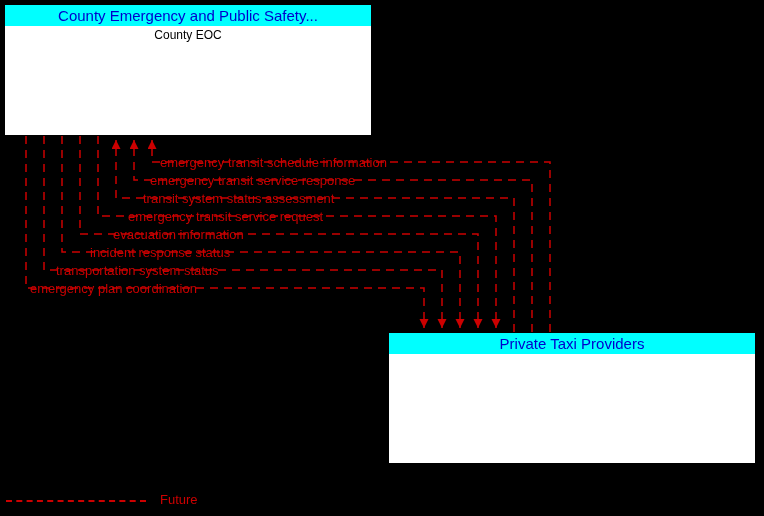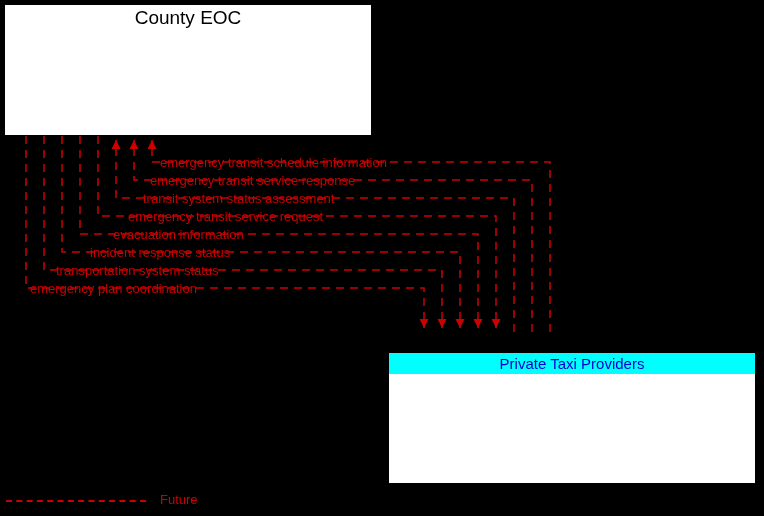--- a/index.html
+++ b/index.html
@@ -22,21 +22,21 @@
     background: #00ffff;
     color: #0000cc;
     font-size: 15px;
     padding: 2px 4px;
     text-align: center;
     white-space: nowrap;
     overflow: hidden;
   }
   .box-title {
     color: #000;
-    font-size: 19px;
+    font-size: 12px;
     text-align: center;
     padding: 2px 4px;
   }
   .flow-label {
     position: absolute;
     color: #cc0000;
     font-size: 13px;
     white-space: nowrap;
   }
   .legend-line {
@@ -56,24 +56,25 @@
     height: 516px;
     pointer-events: none;
   }
   .dash { stroke: #cc0000; stroke-width: 1.5; stroke-dasharray: 8 6; fill: none; }
   .arrow { fill: #cc0000; }
 </style>
 </head>
 <body>
 
 <div class="box" style="left:4px; top:4px; width:368px; height:132px;">
+  <div class="box-header">County Emergency and Public Safety...</div>
   <div class="box-title">County EOC</div>
 </div>
 
-<div class="box" style="left:388px; top:332px; width:368px; height:132px;margin-top:20px;">
+<div class="box" style="left:388px; top:332px; width:368px; height:132px;">
   <div class="box-header">Private Taxi Providers</div>
 </div>
 
 <div class="flow-label" style="left:160px; top:155px;">emergency transit schedule information</div>
 <div class="flow-label" style="left:150px; top:173px;">emergency transit service response</div>
 <div class="flow-label" style="left:143px; top:191px;">transit system status assessment</div>
 <div class="flow-label" style="left:128px; top:209px;">emergency transit service request</div>
 <div class="flow-label" style="left:113px; top:227px;">evacuation information</div>
 <div class="flow-label" style="left:90px;  top:245px;">incident response status</div>
 <div class="flow-label" style="left:56px;  top:263px;">transportation system status</div>

